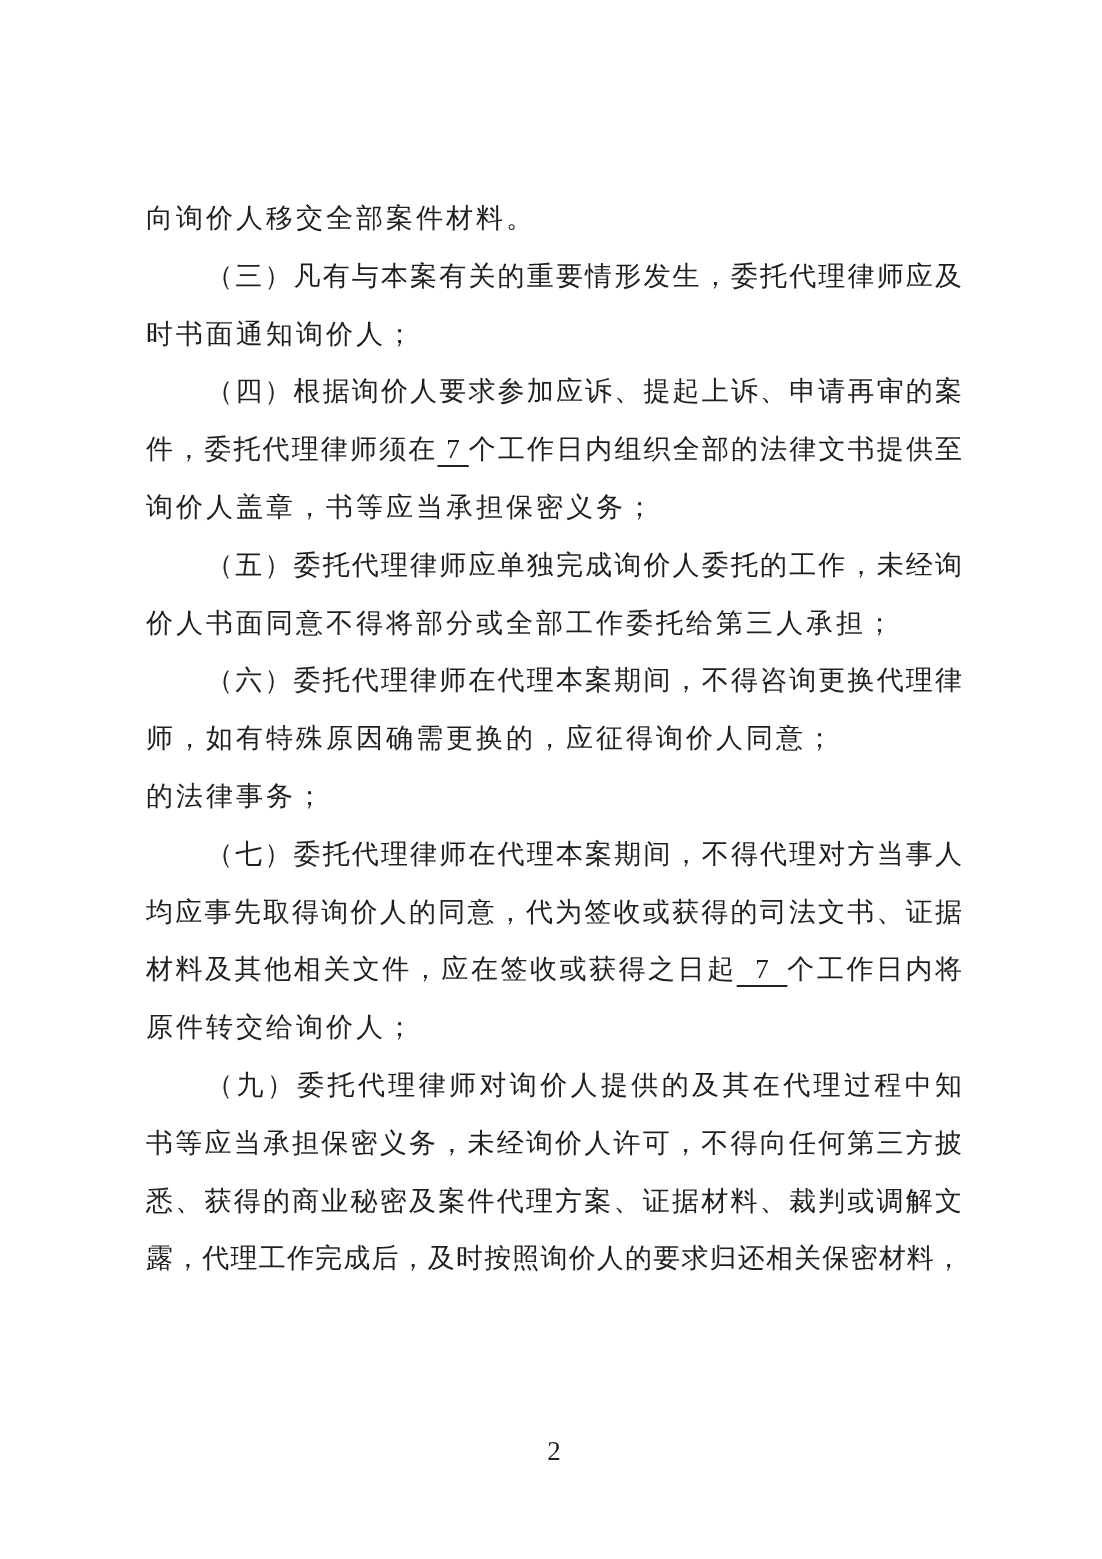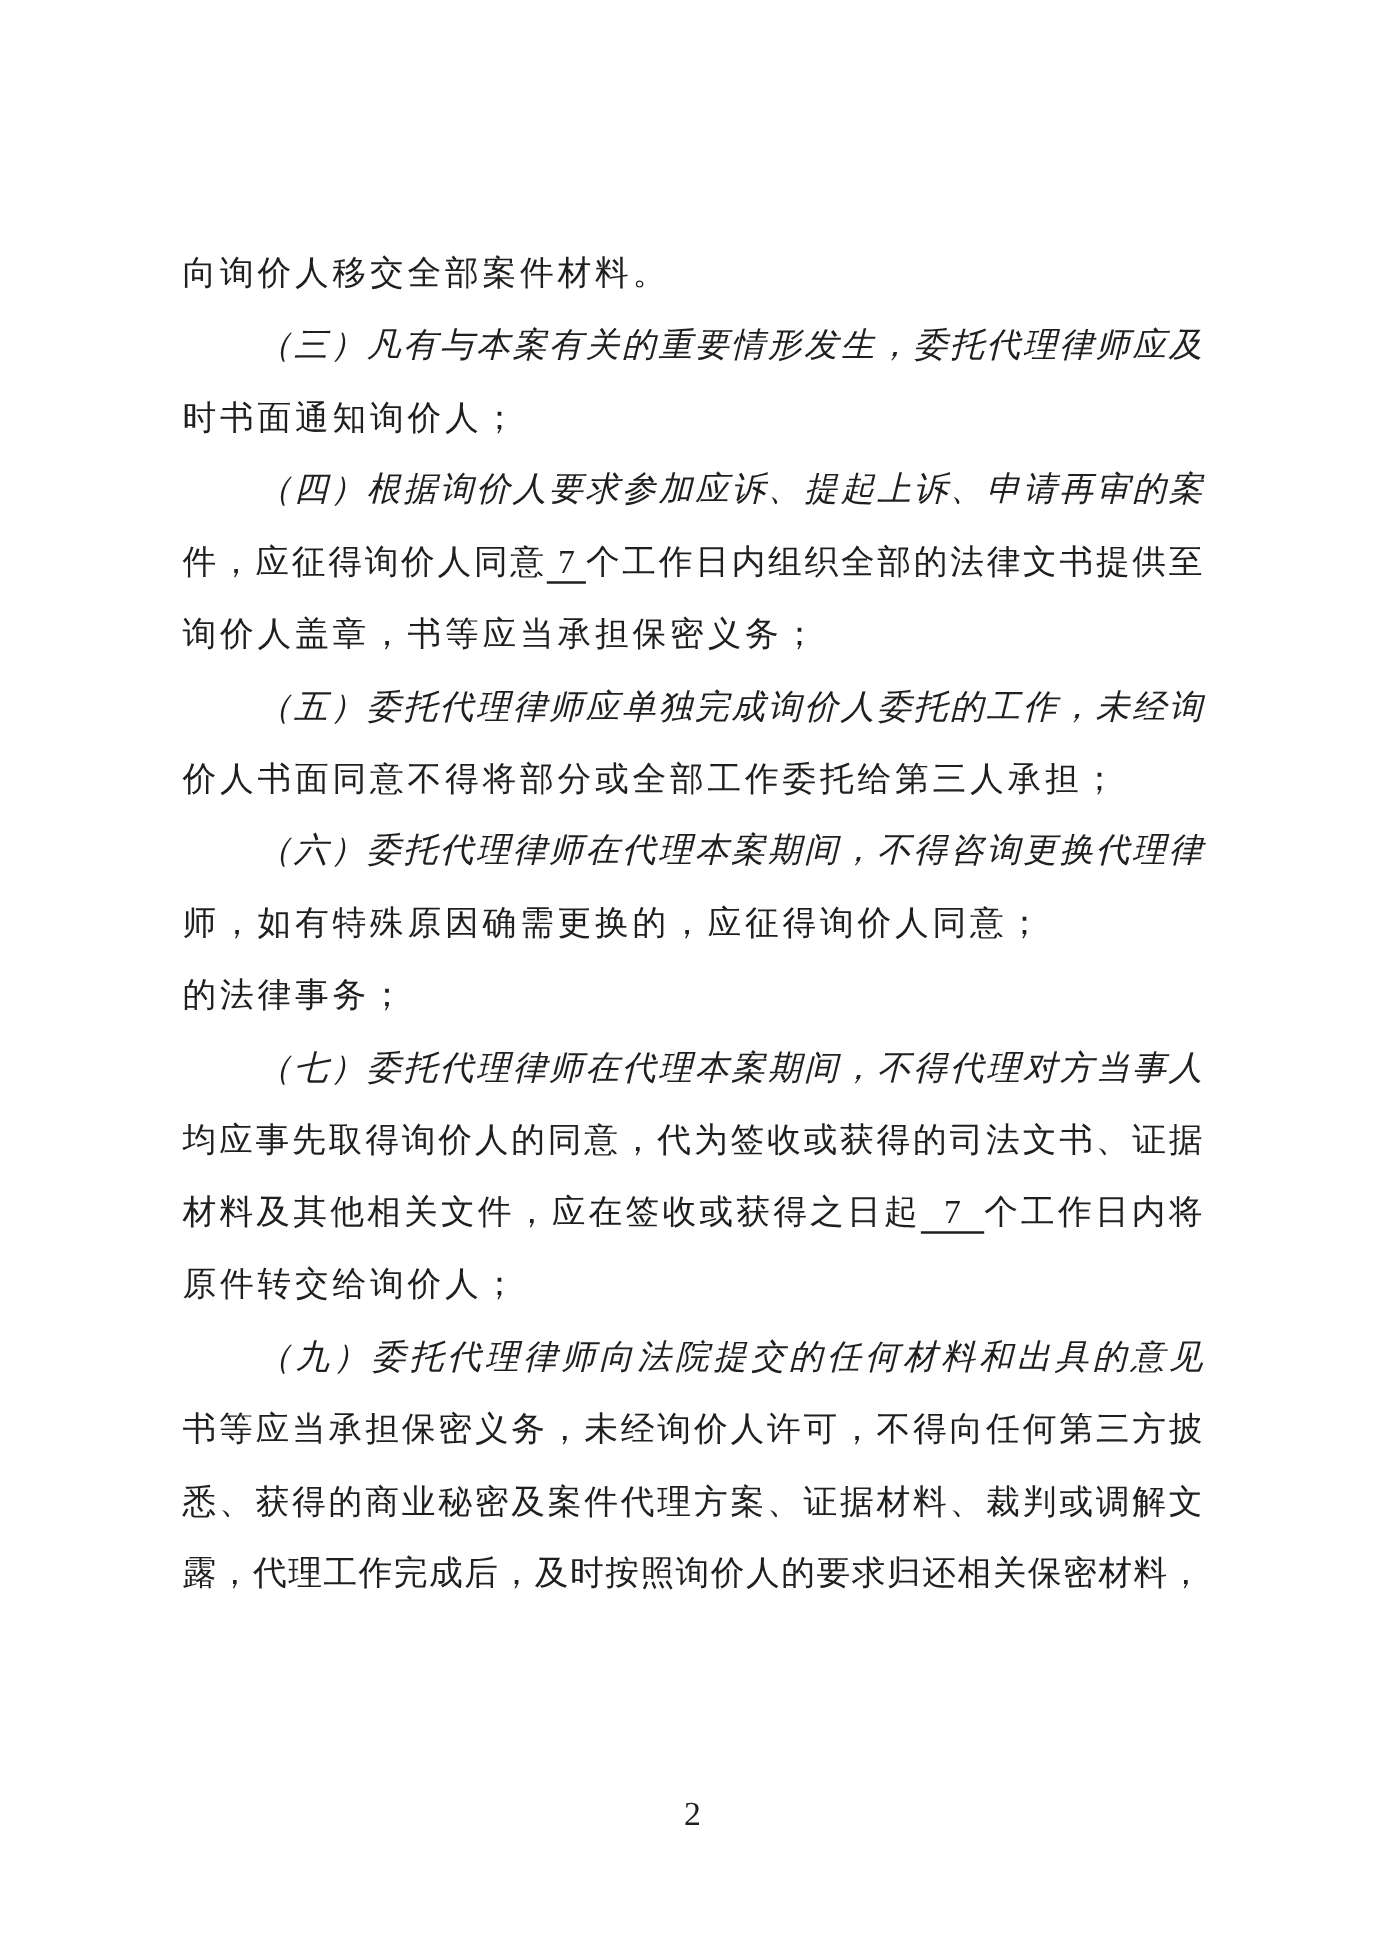--- a/index.html
+++ b/index.html
@@ -36,21 +36,20 @@
     text-align-last: justify;
   }
   
   .line.end {
     text-align: left;
     text-align-last: left;
     letter-spacing: 3px;
   }
   .line.indent {
     text-indent: 60px;
-    font-style: italic;
   }
   .u {
     text-decoration: underline;
     text-underline-offset: 7px;
   }
   .page-number {
     position: absolute;
     top: 1436px;
     left: 146px;
     width: 816px;
@@ -62,30 +61,30 @@
 </style>
 </head>
 <body>
 
 <div class="page">
   <div class="text-block">
       <div class="line end"><span>向询价人移交全部案件材料。</span></div>
       <div class="line fill indent"><span>（三）凡有与本案有关的重要情形发生，委托代理律师应及</span></div>
       <div class="line end"><span>时书面通知询价人；</span></div>
       <div class="line fill indent"><span>（四）根据询价人要求参加应诉、提起上诉、申请再审的案</span></div>
-      <div class="line fill"><span>件，应征得询价人同意</span><span class="u">&nbsp;7&nbsp;</span><span>个工作日内组织全部的法律文书提供至</span></div>
+      <div class="line fill"><span>件，委托代理律师须在</span><span class="u">&nbsp;7&nbsp;</span><span>个工作日内组织全部的法律文书提供至</span></div>
       <div class="line end"><span>询价人盖章，书等应当承担保密义务；</span></div>
       <div class="line fill indent"><span>（五）委托代理律师应单独完成询价人委托的工作，未经询</span></div>
       <div class="line end"><span>价人书面同意不得将部分或全部工作委托给第三人承担；</span></div>
       <div class="line fill indent"><span>（六）委托代理律师在代理本案期间，不得咨询更换代理律</span></div>
       <div class="line end"><span>师，如有特殊原因确需更换的，应征得询价人同意；</span></div>
       <div class="line end"><span>的法律事务；</span></div>
       <div class="line fill indent"><span>（七）委托代理律师在代理本案期间，不得代理对方当事人</span></div>
       <div class="line fill"><span>均应事先取得询价人的同意，代为签收或获得的司法文书、证据</span></div>
       <div class="line fill"><span>材料及其他相关文件，应在签收或获得之日起</span><span class="u">&nbsp;&nbsp;7&nbsp;&nbsp;</span><span>个工作日内将</span></div>
       <div class="line end"><span>原件转交给询价人；</span></div>
-      <div class="line fill indent"><span>（九）委托代理律师向法院提交的任何材料和出具的意见</span></div>
+      <div class="line fill indent"><span>（九）委托代理律师对询价人提供的及其在代理过程中知</span></div>
       <div class="line fill"><span>书等应当承担保密义务，未经询价人许可，不得向任何第三方披</span></div>
       <div class="line fill"><span>悉、获得的商业秘密及案件代理方案、证据材料、裁判或调解文</span></div>
       <div class="line fill"><span>露，代理工作完成后，及时按照询价人的要求归还相关保密材料，</span></div>
     </div>
   <div class="page-number">2</div>
 </div>
 
 </body></html>

